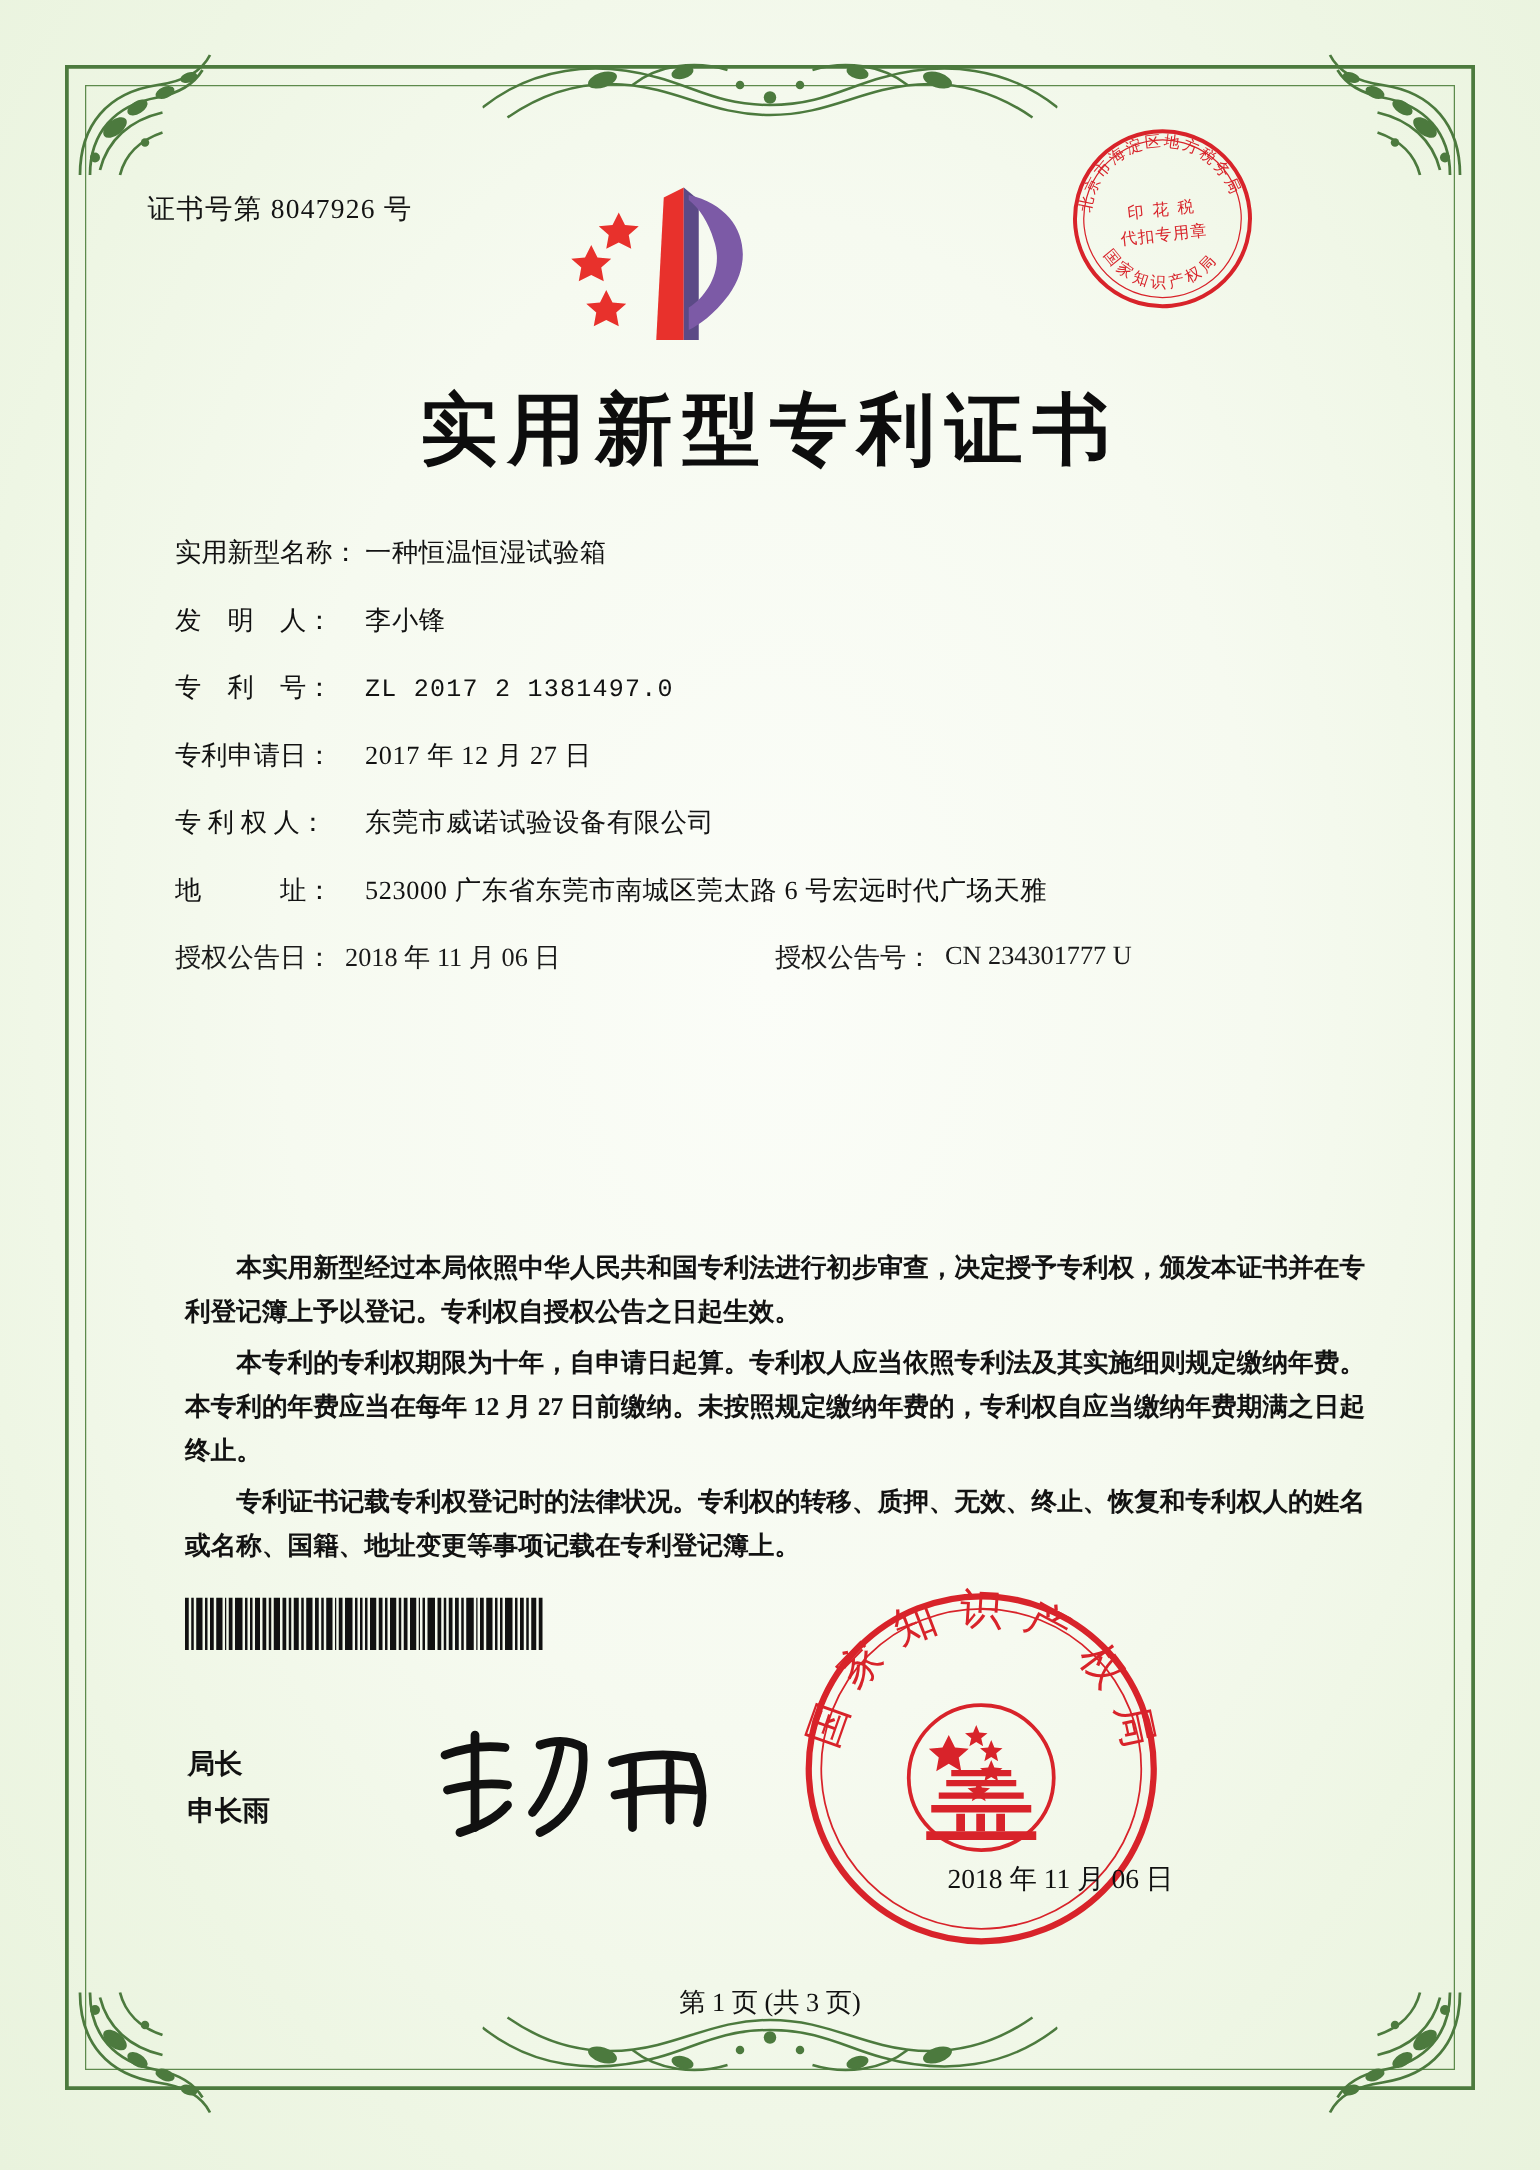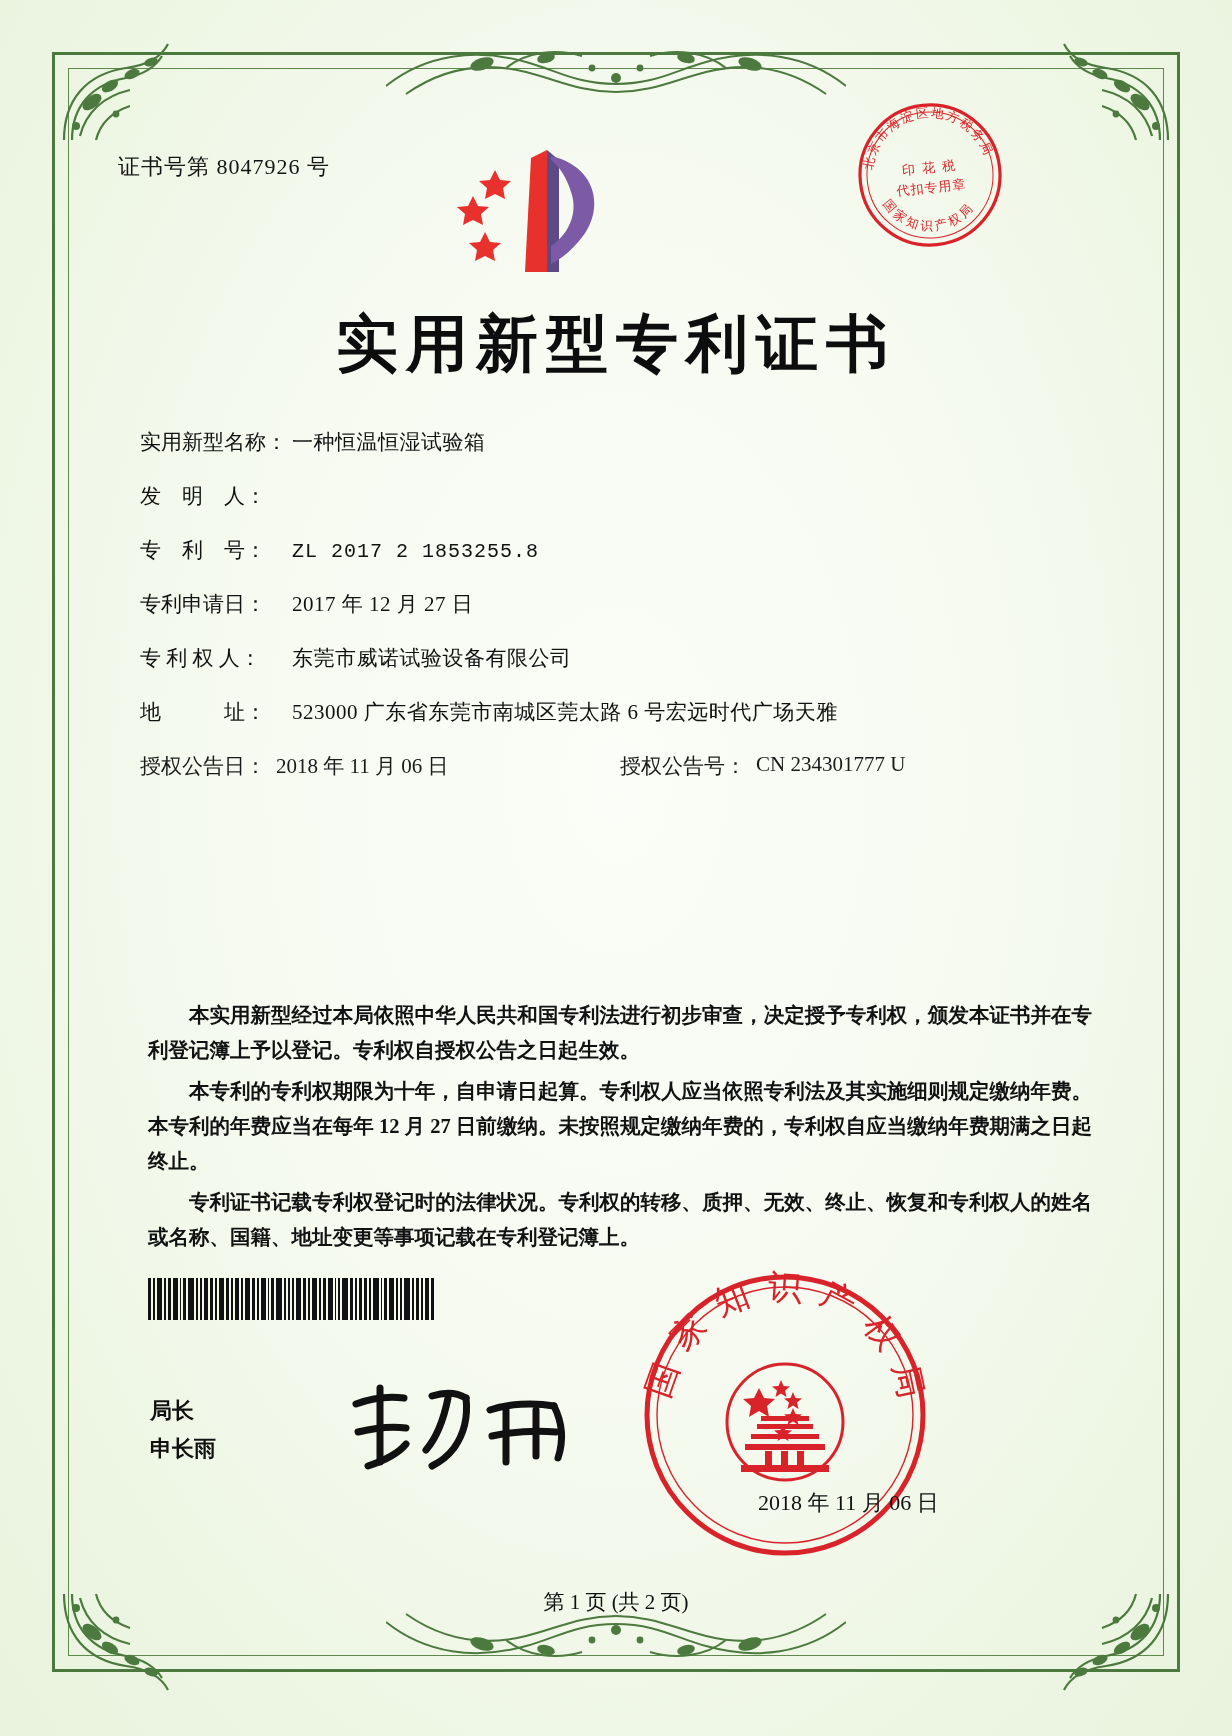--- a/index.html
+++ b/index.html
@@ -381,24 +381,25 @@
 
   <div class="main-title">实用新型专利证书</div>
 
   <div class="fields">
     <div class="field-row">
       <div class="field-label">实用新型名称：</div>
       <div class="field-value">一种恒温恒湿试验箱</div>
     </div>
     <div class="field-row">
       <div class="field-label">发　明　人：</div>
+      <div class="field-value">李小锋</div>
     </div>
     <div class="field-row">
       <div class="field-label">专　利　号：</div>
-      <div class="field-value mono">ZL 2017 2 1853255.8</div>
+      <div class="field-value mono">ZL 2017 2 1381497.0</div>
     </div>
     <div class="field-row">
       <div class="field-label">专利申请日：</div>
       <div class="field-value">2017 年 12 月 27 日</div>
     </div>
     <div class="field-row">
       <div class="field-label">专 利 权 人：</div>
       <div class="field-value">东莞市威诺试验设备有限公司</div>
     </div>
     <div class="field-row">
@@ -534,15 +535,15 @@
           <rect x="-4" y="29" width="7" height="14"></rect>
           <rect x="12" y="29" width="7" height="14"></rect>
           <rect x="-44" y="43" width="88" height="7"></rect>
         </g>
       </g>
     </svg>
   </div>
 
   <div class="seal-date">2018 年 11 月 06 日</div>
 
-  <div class="page-footer">第 1 页 (共 2 页)</div>
+  <div class="page-footer">第 1 页 (共 3 页)</div>
 
 </div>
 
 </body></html>

